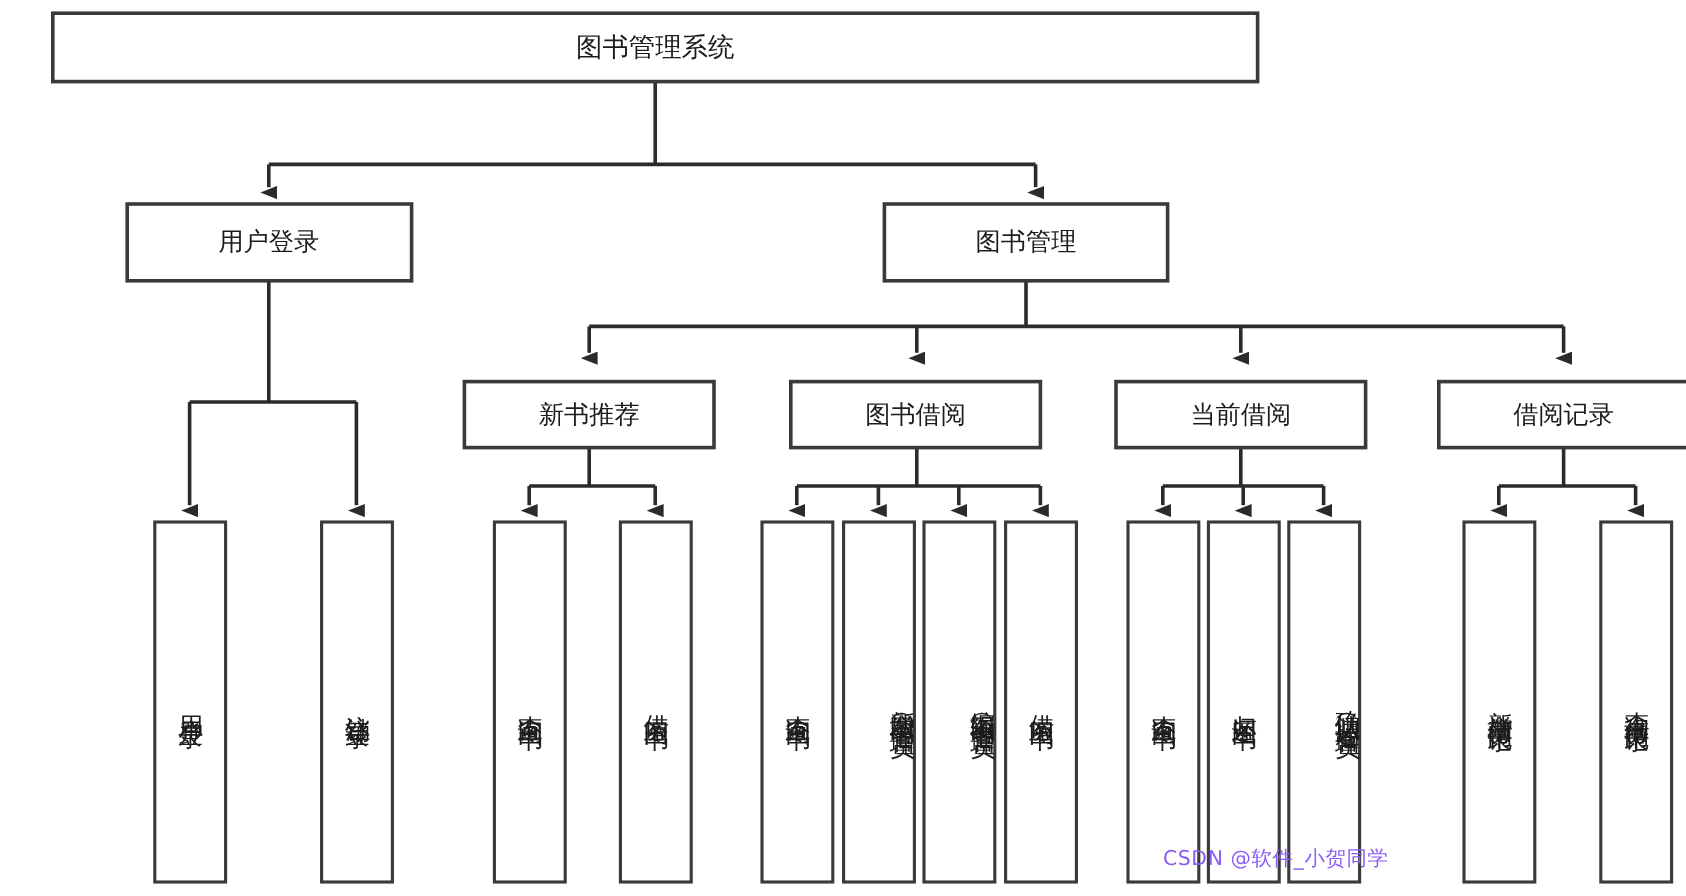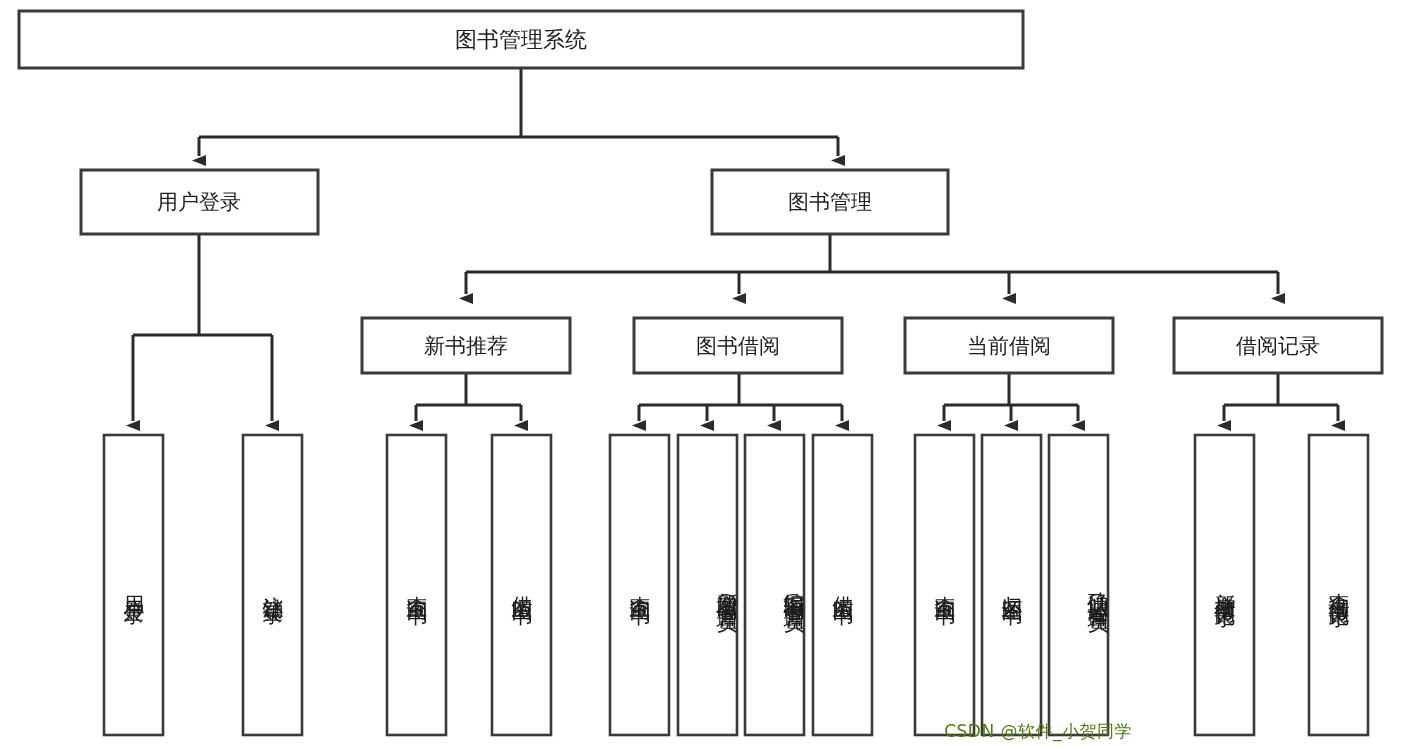--- a/index.html
+++ b/index.html
@@ -11,20 +11,21 @@
     width: 1405px;
     height: 747px;
     font-family: "DejaVu Sans", "Liberation Sans", sans-serif;
     overflow: hidden;
     position: relative;
   }
   #diagram-root {
     position: relative;
     width: 1140px;
     height: 747px;
+    margin-left: 25px;
   }
   svg#flow {
     position: absolute;
     top: 0;
     left: 0;
     width: 1405px;
     height: 747px;
   }
   .node-box {
     fill: #ffffff;
@@ -67,24 +68,24 @@
     color: #1c1c1c;
     display: flex;
     align-items: center;
     justify-content: center;
     white-space: nowrap;
     pointer-events: none;
   }
   .watermark {
     position: absolute;
     right: 8px;
-    bottom: 4px;
+    bottom: 20px;
     font-family: "DejaVu Sans", "Liberation Sans", sans-serif;
     font-size: 17px;
-    color: #4d7c0f;
+    color: #8b5cf6;
     letter-spacing: 0.5px;
     white-space: nowrap;
   }
 </style>
 </head>
 <body>
 
 <div id="diagram-root">
 
   <svg id="flow" viewBox="0 0 1405 747">

